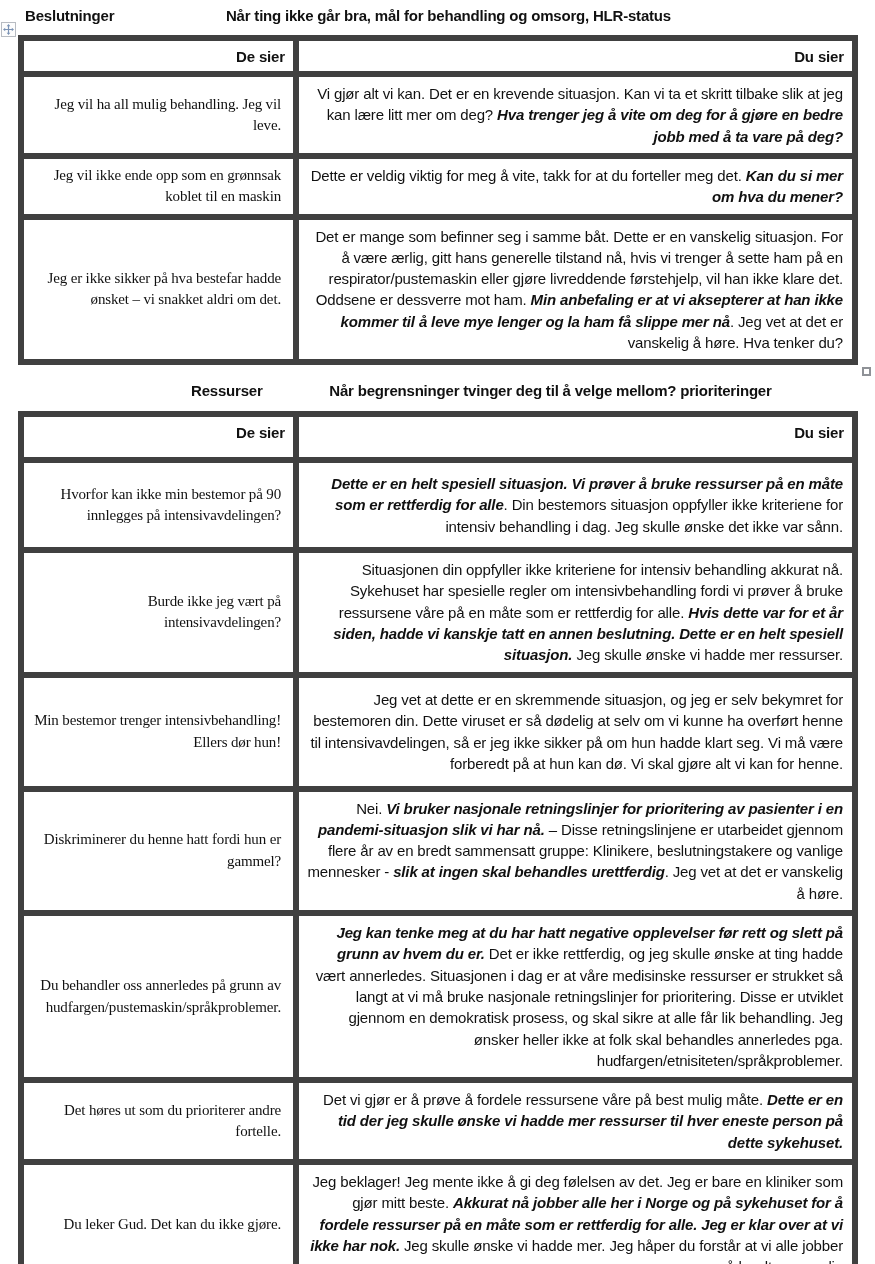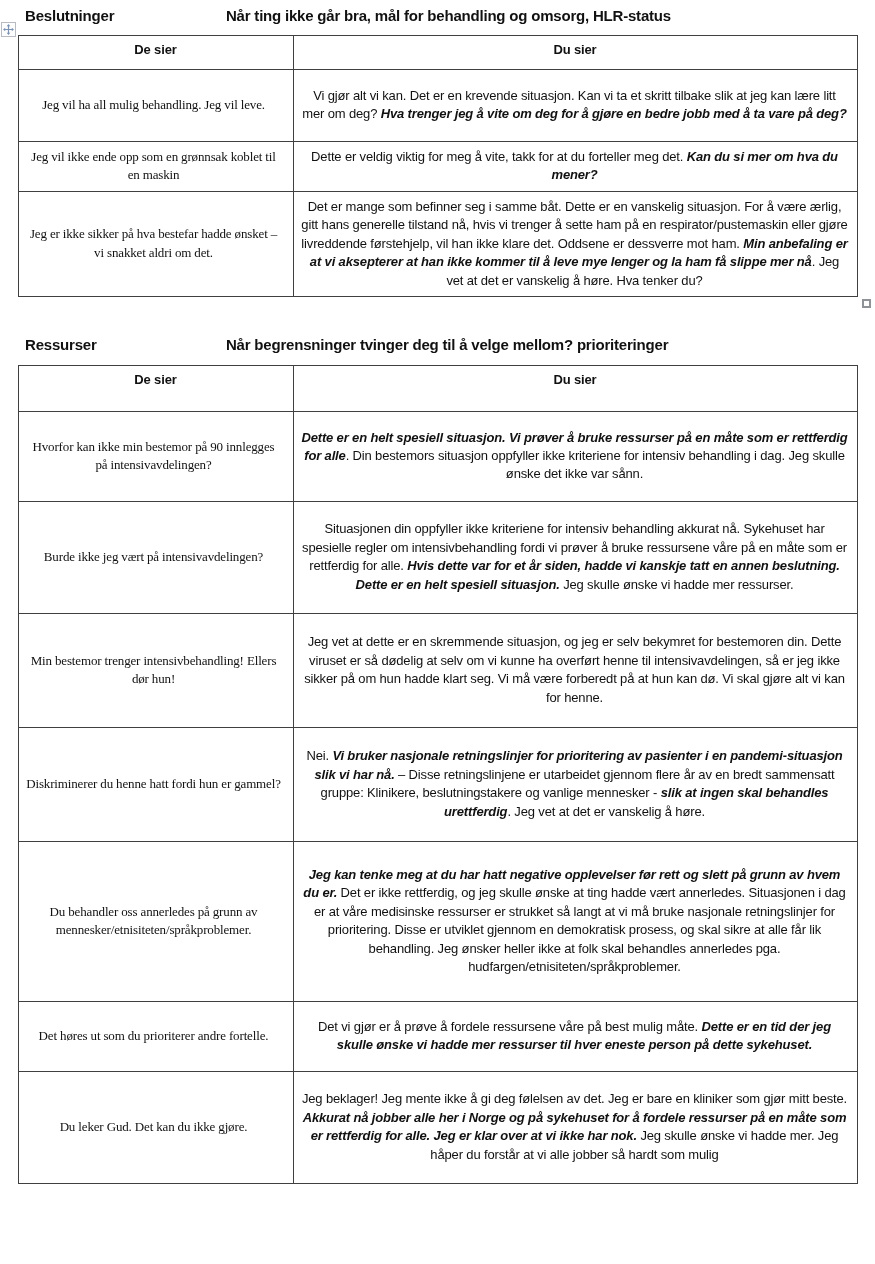--- a/index.html
+++ b/index.html
@@ -19,36 +19,36 @@
     padding-left: 25px;
     font-size: 15px;
     font-weight: bold;
     letter-spacing: -0.2px;
     line-height: 1.25;
     white-space: nowrap;
   }
   .sec-title .t-left { display: inline-block; width: 197px; }
   .sec-title .t-right { display: inline-block; }
   .doc-section:nth-of-type(1) .sec-title { margin-bottom: 9px; }
-  .doc-section:nth-of-type(2) .sec-title { margin-top: 39px; margin-bottom: 10px; }
+  .doc-section:nth-of-type(2) .sec-title { margin-top: 17px; margin-bottom: 10px; text-align: center; }
 
   
   .table-wrap { position: relative; margin: 0 17px 0 18px; }
   table.conv-table {
     width: 100%;
     border-collapse: collapse;
     table-layout: fixed;
   }
   .conv-table col.col-they { width: 275px; }
   .conv-table th, .conv-table td {
-    border: 1px solid #404040;
-    font-size: 13px;
+    border: 6px solid #404040;
+    font-size: 15px;
     letter-spacing: -0.15px;
     line-height: 1.42;
-    text-align: center;
+    text-align: right;
   }
   .conv-table th {
     vertical-align: top;
     padding: 5px 8px 4px 7px;
     font-weight: bold;
   }
   .conv-table td { vertical-align: middle; }
   td.they-cell { padding: 5px 12px 5px 7px; font-family: Liberation Serif, serif; }
   td.you-cell  { padding: 6px 9px 6px 7px; }
   .emph { font-weight: bold; font-style: italic; }
@@ -161,21 +161,21 @@
             </tr>
             <tr>
               <td class="they-cell">Min bestemor trenger intensivbehandling! Ellers dør hun!</td>
               <td class="you-cell"><span>Jeg vet at dette er en skremmende situasjon, og jeg er selv bekymret for bestemoren din. Dette viruset er så dødelig at selv om vi kunne ha overført henne til intensivavdelingen, så er jeg ikke sikker på om hun hadde klart seg. Vi må være forberedt på at hun kan dø. Vi skal gjøre alt vi kan for henne.</span></td>
             </tr>
             <tr>
               <td class="they-cell">Diskriminerer du henne hatt fordi hun er gammel?</td>
               <td class="you-cell"><span> Nei. </span><span class="emph">Vi bruker nasjonale retningslinjer for prioritering av pasienter i en pandemi-situasjon slik vi har nå.</span><span> – Disse retningslinjene er utarbeidet gjennom flere år av en bredt sammensatt gruppe: Klinikere, beslutningstakere og vanlige mennesker - </span><span class="emph">slik at ingen skal behandles urettferdig</span><span>. Jeg vet at det er vanskelig å høre.</span></td>
             </tr>
             <tr>
-              <td class="they-cell">Du behandler oss annerledes på grunn av mennesker/etnisiteten/språkproblemer.</td>
+              <td class="they-cell">Du behandler oss annerledes på grunn av hudfargen/pustemaskin/språkproblemer.</td>
               <td class="you-cell"><span class="emph">Jeg kan tenke meg at du har hatt negative opplevelser før rett og slett på grunn av hvem du er.</span><span> Det er ikke rettferdig, og jeg skulle ønske at ting hadde vært annerledes. Situasjonen i dag er at våre medisinske ressurser er strukket så langt at vi må bruke nasjonale retningslinjer for prioritering. Disse er utviklet gjennom en demokratisk prosess, og skal sikre at alle får lik behandling. Jeg ønsker heller ikke at folk skal behandles annerledes pga. hudfargen/etnisiteten/språkproblemer.</span></td>
             </tr>
             <tr>
               <td class="they-cell">Det høres ut som du prioriterer andre fortelle.</td>
               <td class="you-cell"><span>Det vi gjør er å prøve å fordele ressursene våre på best mulig måte. </span><span class="emph">Dette er en tid der jeg skulle ønske vi hadde mer ressurser til hver eneste person på dette sykehuset.</span></td>
             </tr>
             <tr>
               <td class="they-cell">Du leker Gud. Det kan du ikke gjøre.</td>
               <td class="you-cell"><span>Jeg beklager! Jeg mente ikke å gi deg følelsen av det. Jeg er bare en kliniker som gjør mitt beste. </span><span class="emph">Akkurat nå jobber alle her i Norge og på sykehuset for å fordele ressurser på en måte som er rettferdig for alle. Jeg er klar over at vi ikke har nok.</span><span> Jeg skulle ønske vi hadde mer. Jeg håper du forstår at vi alle jobber så hardt som mulig</span></td>
             </tr>

